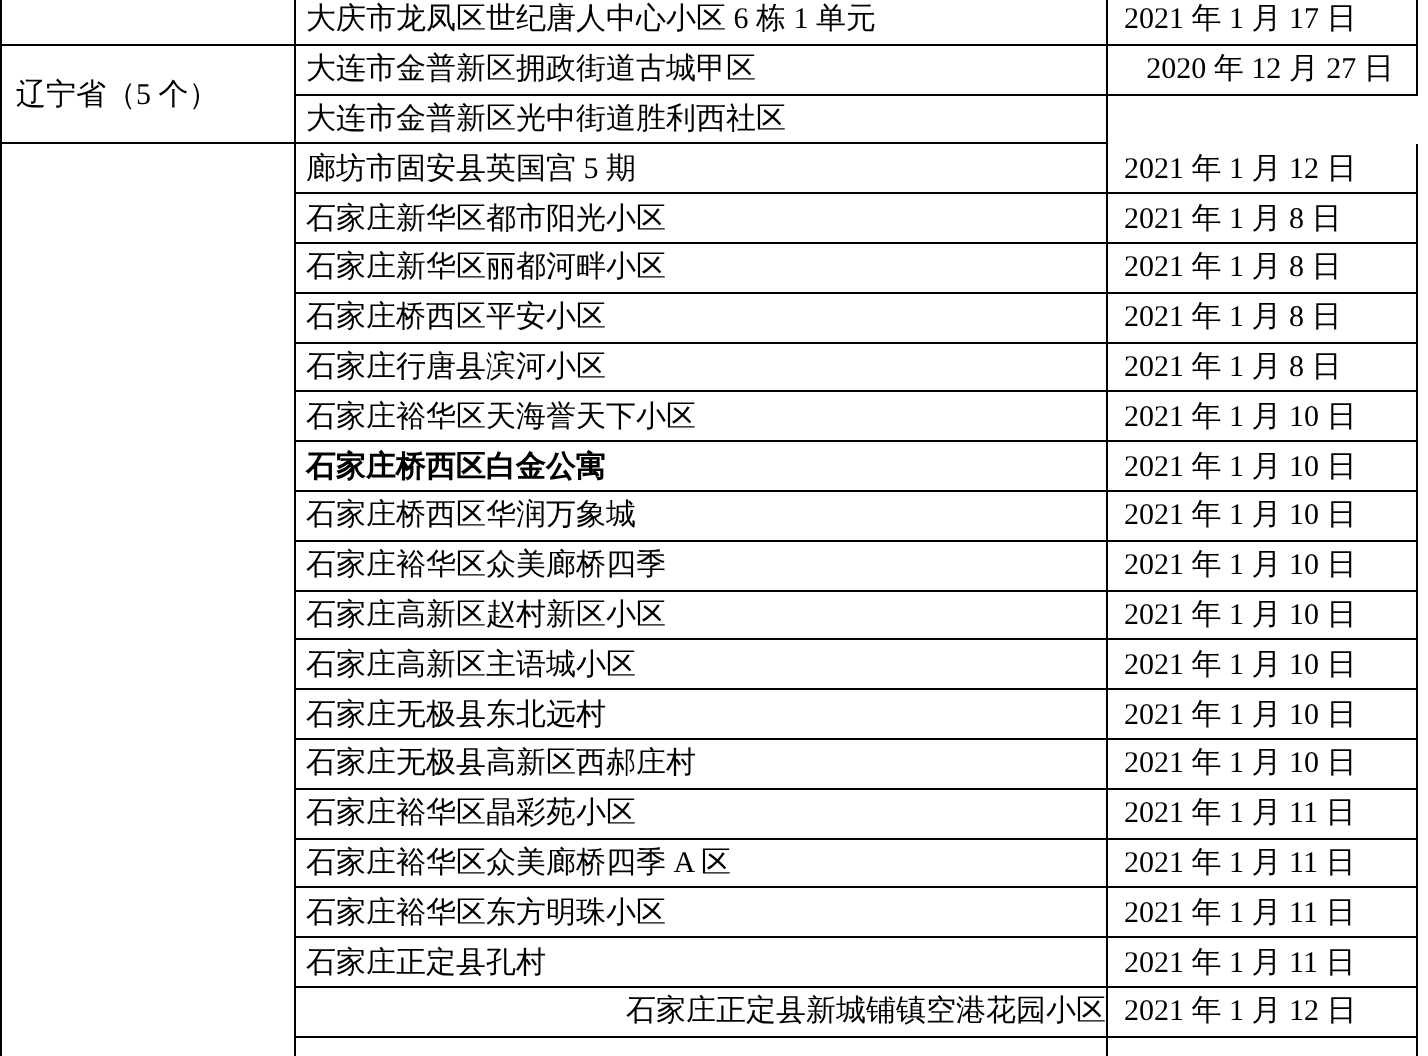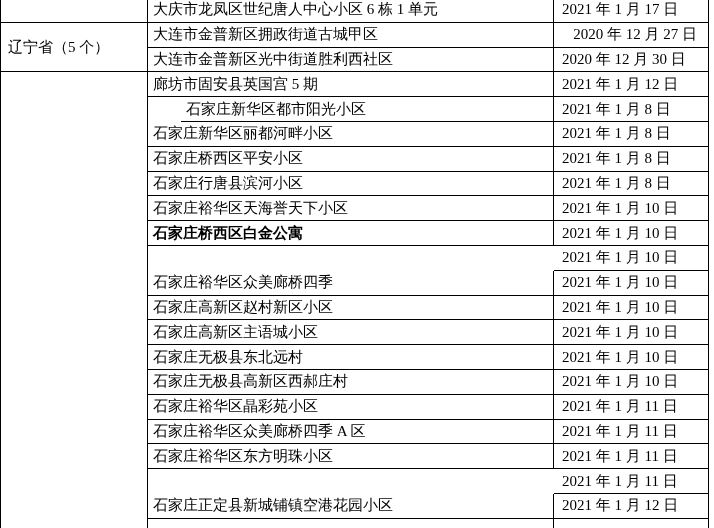--- a/index.html
+++ b/index.html
@@ -69,32 +69,29 @@
   <div class="cell loc-cell" style="grid-row: 2;">
     <span class="txt">大连市金普新区拥政街道古城甲区</span>
   </div>
   <div class="cell date-cell" style="grid-row: 2; justify-content: center;">
     <span class="txt">2020 年 12 月 27 日</span>
   </div>
 
   <div class="cell loc-cell" style="grid-row: 3;">
     <span class="txt">大连市金普新区光中街道胜利西社区</span>
   </div>
-  <div class="cell date-cell" style="grid-row: 3;">
-    <span class="txt">2020 年 12 月 30 日</span>
-  </div>
 
   <div class="cell loc-cell" style="grid-row: 4;">
     <span class="txt">廊坊市固安县英国宫 5 期</span>
   </div>
   <div class="cell date-cell" style="grid-row: 4;">
     <span class="txt">2021 年 1 月 12 日</span>
   </div>
 
-  <div class="cell loc-cell" style="grid-row: 5; margin-left: 33px;">
+  <div class="cell loc-cell" style="grid-row: 5;">
     <span class="txt">石家庄新华区都市阳光小区</span>
   </div>
   <div class="cell date-cell" style="grid-row: 5;">
     <span class="txt">2021 年 1 月 8 日</span>
   </div>
 
   <div class="cell loc-cell" style="grid-row: 6;">
     <span class="txt">石家庄新华区丽都河畔小区</span>
   </div>
   <div class="cell date-cell" style="grid-row: 6;">
@@ -122,20 +119,23 @@
     <span class="txt">2021 年 1 月 10 日</span>
   </div>
 
   <div class="cell loc-cell" style="grid-row: 10; font-weight: bold;">
     <span class="txt">石家庄桥西区白金公寓</span>
   </div>
   <div class="cell date-cell" style="grid-row: 10;">
     <span class="txt">2021 年 1 月 10 日</span>
   </div>
 
+  <div class="cell loc-cell" style="grid-row: 11;">
+    <span class="txt">石家庄桥西区华润万象城</span>
+  </div>
   <div class="cell date-cell" style="grid-row: 11;">
     <span class="txt">2021 年 1 月 10 日</span>
   </div>
 
   <div class="cell loc-cell" style="grid-row: 12;">
     <span class="txt">石家庄裕华区众美廊桥四季</span>
   </div>
   <div class="cell date-cell" style="grid-row: 12;">
     <span class="txt">2021 年 1 月 10 日</span>
   </div>
@@ -182,24 +182,27 @@
     <span class="txt">2021 年 1 月 11 日</span>
   </div>
 
   <div class="cell loc-cell" style="grid-row: 19;">
     <span class="txt">石家庄裕华区东方明珠小区</span>
   </div>
   <div class="cell date-cell" style="grid-row: 19;">
     <span class="txt">2021 年 1 月 11 日</span>
   </div>
 
+  <div class="cell loc-cell" style="grid-row: 20;">
+    <span class="txt">石家庄正定县孔村</span>
+  </div>
   <div class="cell date-cell" style="grid-row: 20;">
     <span class="txt">2021 年 1 月 11 日</span>
   </div>
 
-  <div class="cell loc-cell" style="grid-row: 21;">
+  <div class="cell loc-cell" style="grid-row: 21; justify-content: flex-end;">
     <span class="txt">石家庄正定县新城铺镇空港花园小区</span>
   </div>
   <div class="cell date-cell" style="grid-row: 21;">
     <span class="txt">2021 年 1 月 12 日</span>
   </div>
 </div>
 </div>
 
 </body></html>

